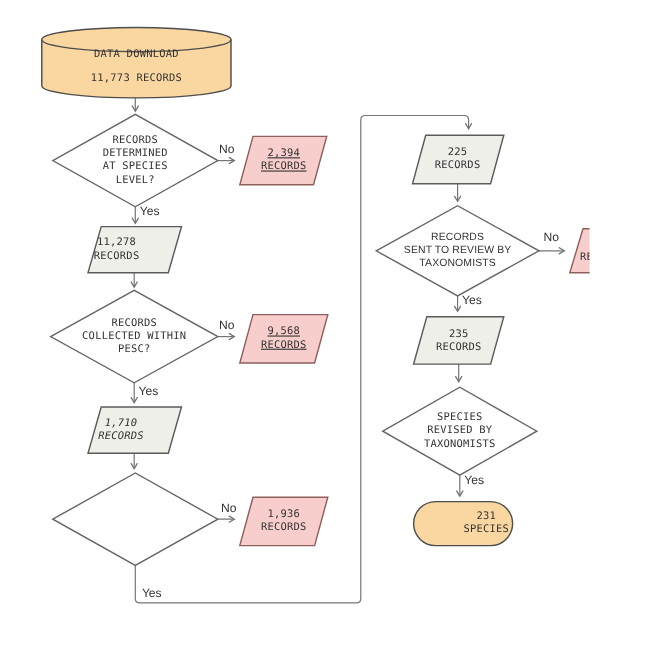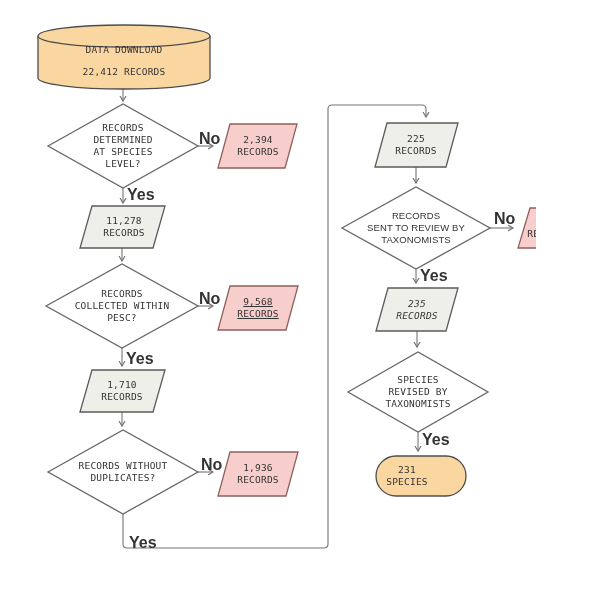--- a/index.html
+++ b/index.html
@@ -9,21 +9,21 @@
   }
   .canvas svg{position:absolute;left:0;top:0;}
   .node-label{
     position:absolute;transform:translate(-50%,-50%);
     text-align:center;white-space:pre-line;
     font-size:9.5px;line-height:12px;letter-spacing:0.2px;color:#333333;
   }
   .sans{font-family:"Liberation Sans", sans-serif;letter-spacing:0.1px;}
   .edge-label{
     position:absolute;font-family:"Liberation Sans", sans-serif;
-    font-weight:bold;font-size:16px;color:#333333;white-space:nowrap;
+    font-weight:normal;font-size:11px;color:#333333;white-space:nowrap;
   }
   .shape{stroke-width:1.3;}
   .connector{fill:none;stroke:#757575;stroke-width:1.1;}
 </style>
 </head>
 <body>
 
 <div class="canvas">
 
   <svg width="607" height="604" viewBox="0 0 607 604">
@@ -68,63 +68,61 @@
     <polygon class="shape" points="230,286 298,286 286,330 218,330" stroke="#8D605C" fill="#F8CECC"></polygon>
     <polygon class="shape" points="230,452 298,452 286,496 218,496" stroke="#8D605C" fill="#F8CECC"></polygon>
     <polygon class="shape" points="530,208 601,208 589,248 518,248" stroke="#8D605C" fill="#F8CECC"></polygon>
 
     <rect class="shape" x="376" y="456" width="90" height="40" rx="20" ry="20" stroke="#4D4D4D" fill="#FAD7A1"></rect>
   </svg>
 
   <div class="node-label" style="left:124px;top:50px;">
     <span>DATA DOWNLOAD</span><br>
   </div>
-  <div class="node-label" style="left:124px;top:72px;">22,412 RECORDS</div>
+  <div class="node-label" style="left:124px;top:72px;">11,773 RECORDS</div>
 
   <div class="node-label" style="left:123px;top:146px;">RECORDS
 DETERMINED
 AT SPECIES
 LEVEL?</div>
-  <div class="node-label" style="left:258px;top:146px;">2,394
+  <div class="node-label" style="left:258px;top:146px;text-decoration:underline;">2,394
 RECORDS</div>
 
-  <div class="node-label" style="left:124px;top:227px;">11,278
+  <div class="node-label" style="left:106px;top:227px;">11,278
 RECORDS</div>
 
   <div class="node-label" style="left:122px;top:306px;">RECORDS
 COLLECTED WITHIN
 PESC?</div>
   <div class="node-label" style="left:258px;top:308px;text-decoration:underline;">9,568
 RECORDS</div>
 
-  <div class="node-label" style="left:122px;top:391px;">1,710
+  <div class="node-label" style="left:110px;top:391px;font-style:italic;">1,710
 RECORDS</div>
 
-  <div class="node-label" style="left:123px;top:472px;">RECORDS WITHOUT
-DUPLICATES?</div>
   <div class="node-label" style="left:258px;top:474px;">1,936
 RECORDS</div>
 
   <div class="node-label" style="left:416px;top:145px;">225
 RECORDS</div>
 
   <div class="node-label sans" style="left:416px;top:228px;">RECORDS
 SENT TO REVIEW BY
 TAXONOMISTS</div>
   <div class="node-label" style="left:548px;top:228px;">104
 RECORDS</div>
 
-  <div class="node-label" style="left:417px;top:310px;font-style:italic;">235
+  <div class="node-label" style="left:417px;top:310px;">235
 RECORDS</div>
 
   <div class="node-label" style="left:418px;top:392px;">SPECIES
 REVISED BY
 TAXONOMISTS</div>
 
-  <div class="node-label" style="left:407px;top:476px;">231
+  <div class="node-label" style="left:442px;top:476px;">231
 SPECIES</div>
 
   <div class="edge-label" style="left:199px;top:130px;">No</div>
   <div class="edge-label" style="left:127px;top:186px;">Yes</div>
   <div class="edge-label" style="left:199px;top:290px;">No</div>
   <div class="edge-label" style="left:126px;top:350px;">Yes</div>
   <div class="edge-label" style="left:201px;top:456px;">No</div>
   <div class="edge-label" style="left:129px;top:534px;">Yes</div>
   <div class="edge-label" style="left:494px;top:210px;">No</div>
   <div class="edge-label" style="left:420px;top:267px;">Yes</div>

